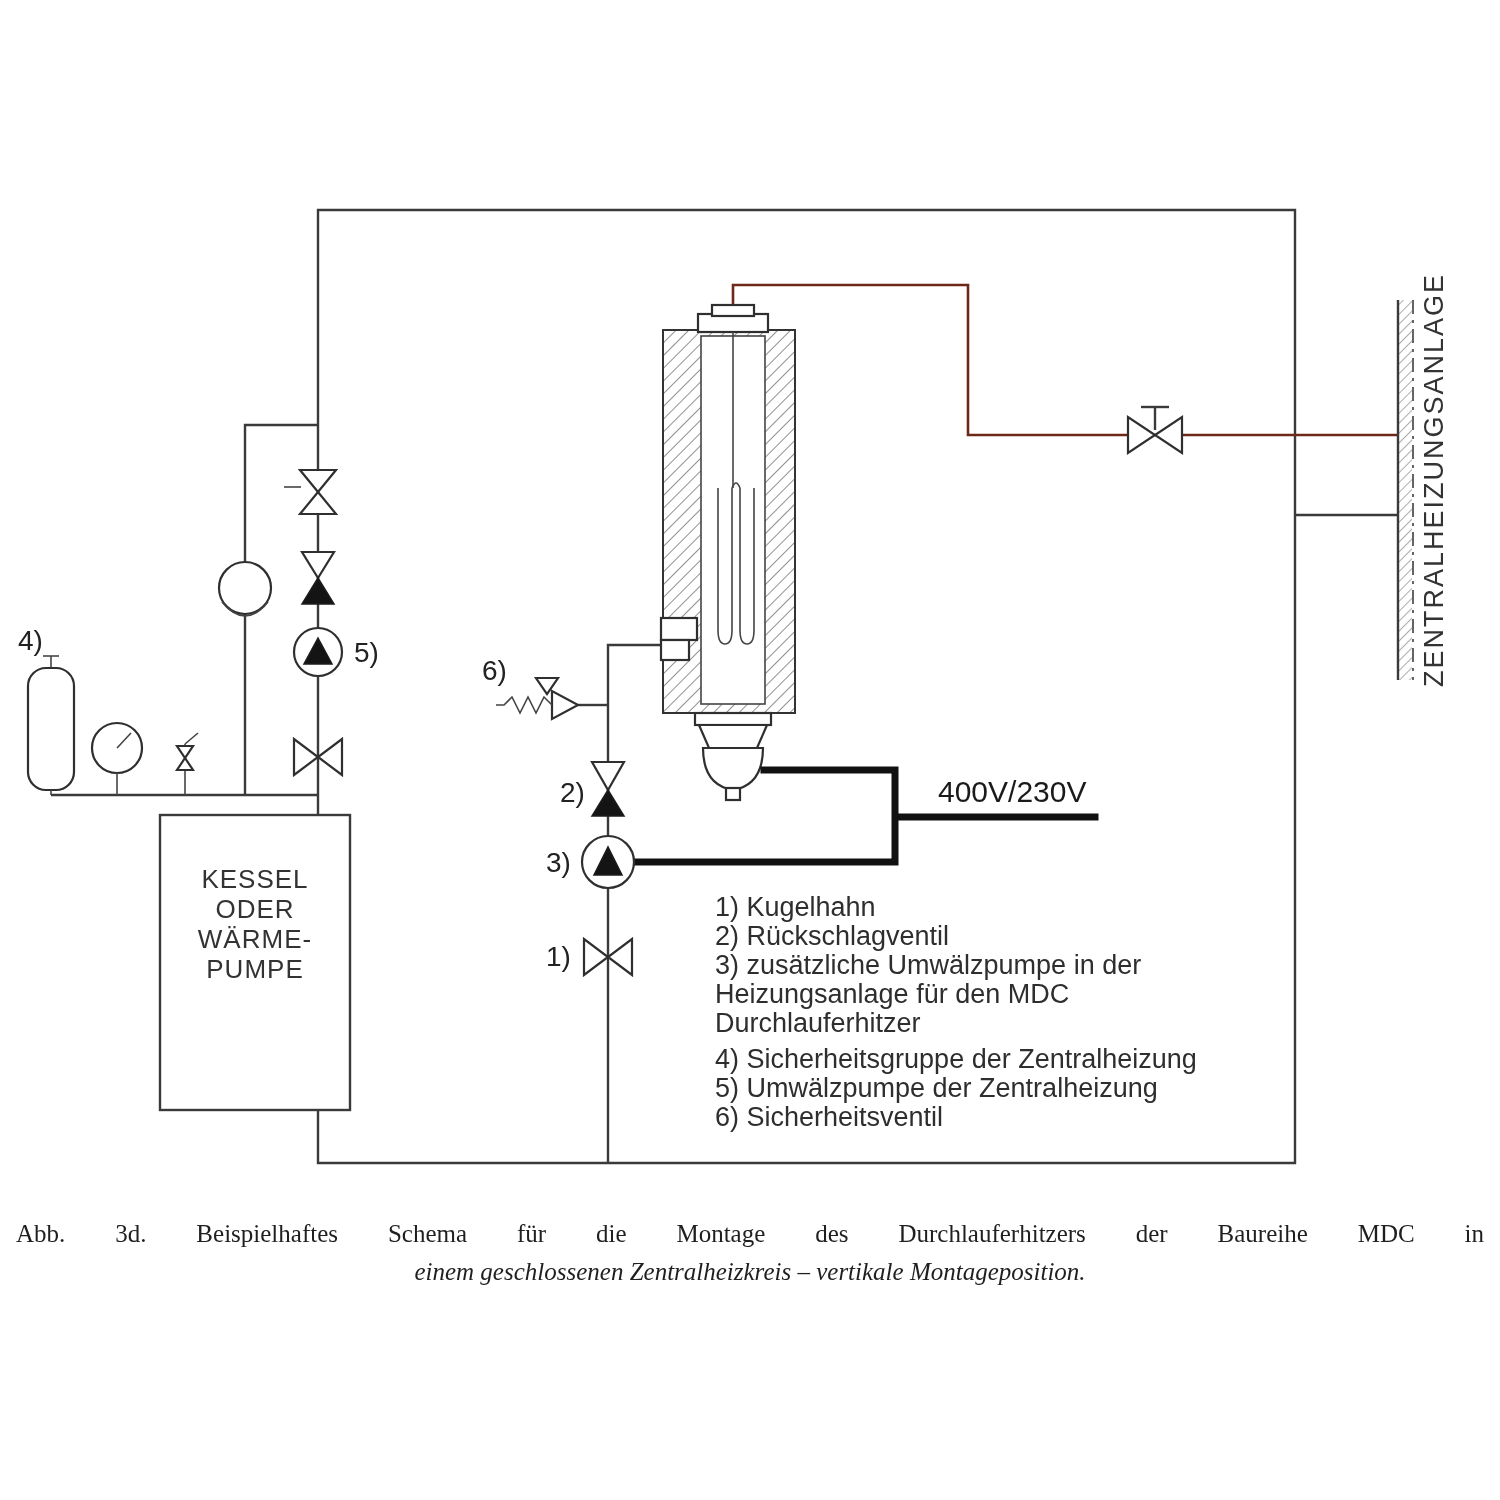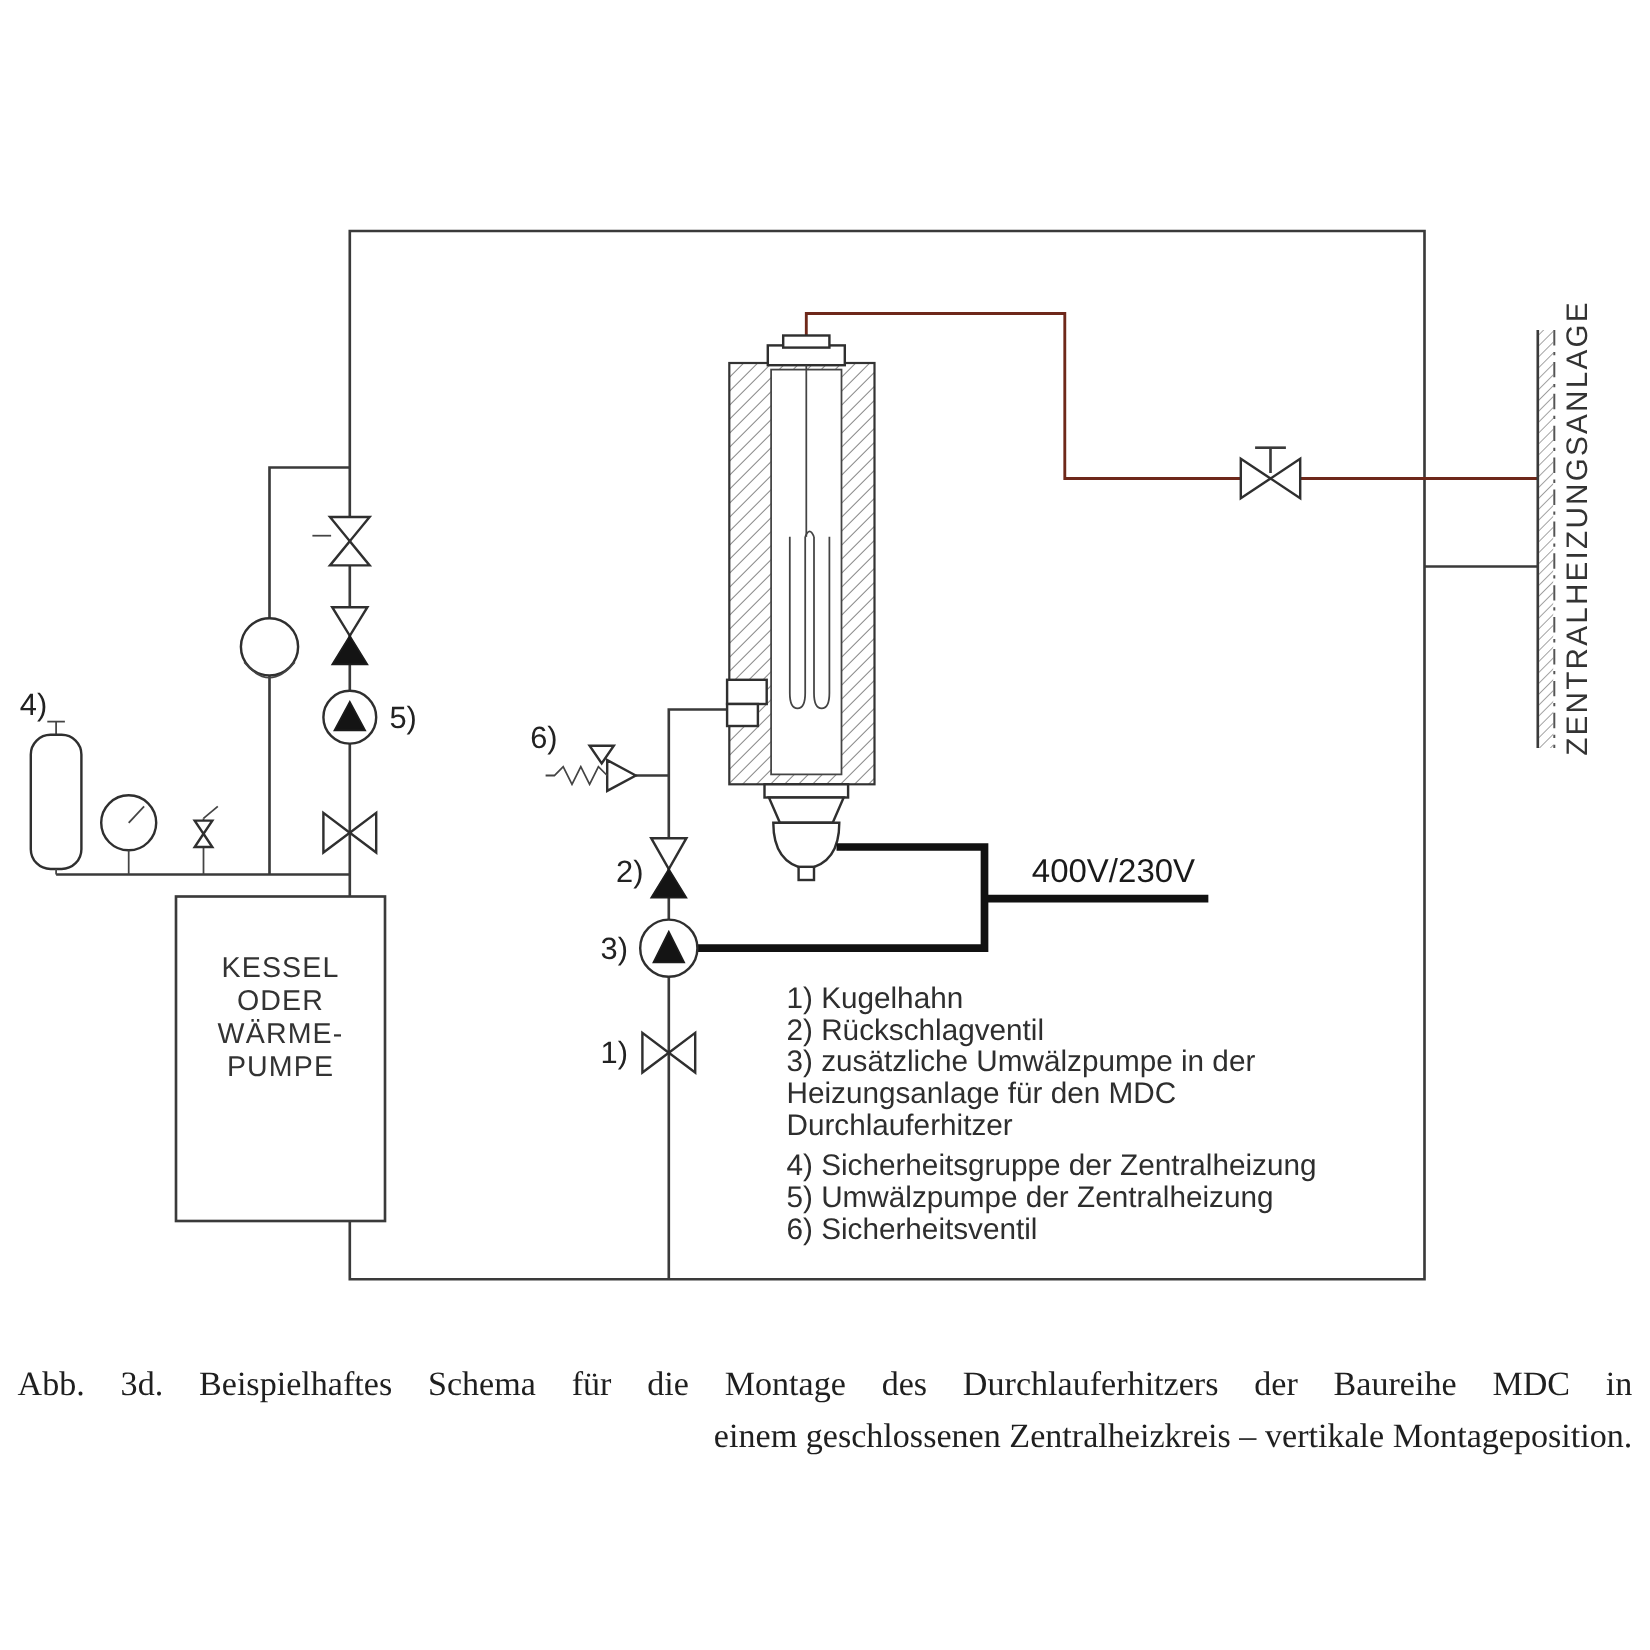--- a/index.html
+++ b/index.html
@@ -9,23 +9,23 @@
   svg text{font-family:"Liberation Sans",sans-serif;fill:#222;}
   .lbl{font-size:28px;}
   .legend{font-size:27px;fill:#2e2e2e;}
   .boilertxt{font-size:26px;letter-spacing:1px;fill:#333;}
   .volt{font-size:30px;fill:#1a1a1a;}
   .walltxt{font-size:27px;letter-spacing:2px;fill:#333;}
   .pipe{stroke:#3a3a3a;stroke-width:2.4;fill:none;}
   .thin{stroke:#444;stroke-width:1.6;fill:none;}
   .sym{stroke:#2f2f2f;stroke-width:2.2;fill:#ffffff;}
   .symfill{stroke:#1c1c1c;stroke-width:1.5;fill:#141414;}
-  .caption{width:1468px;margin:34px 0 0 16px;font-family:"Liberation Serif","DejaVu Serif",serif;font-size:31px;color:#1f1f1f;line-height:1.52;}
+  .caption{width:1468px;margin:15px 0 0 16px;font-family:"Liberation Serif","DejaVu Serif",serif;font-size:25px;color:#1f1f1f;line-height:1.52;}
   .cap1{text-align:justify;text-align-last:justify;}
-  .cap2{text-align:right;}
+  .cap2{text-align:center;font-style:italic;}
 </style>
 </head>
 <body>
 
 <div id="stage">
 <svg width="1500" height="1200" viewBox="0 0 1500 1200">
   <defs>
     <pattern id="hatch" patternUnits="userSpaceOnUse" width="9" height="9" patternTransform="rotate(45)">
       <line x1="0" y1="0" x2="0" y2="9" stroke="#555" stroke-width="1.3"></line>
     </pattern>

